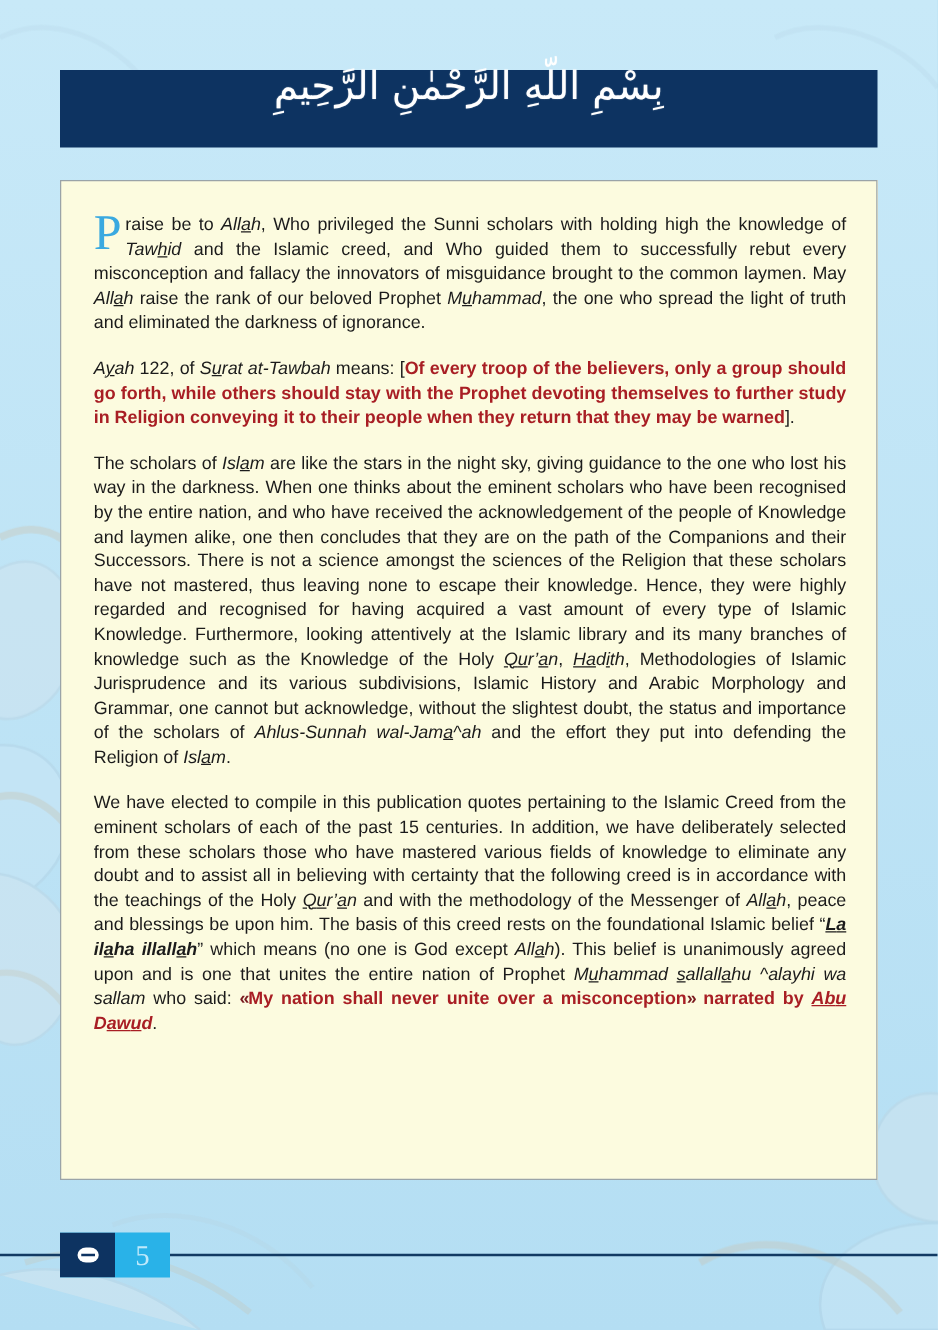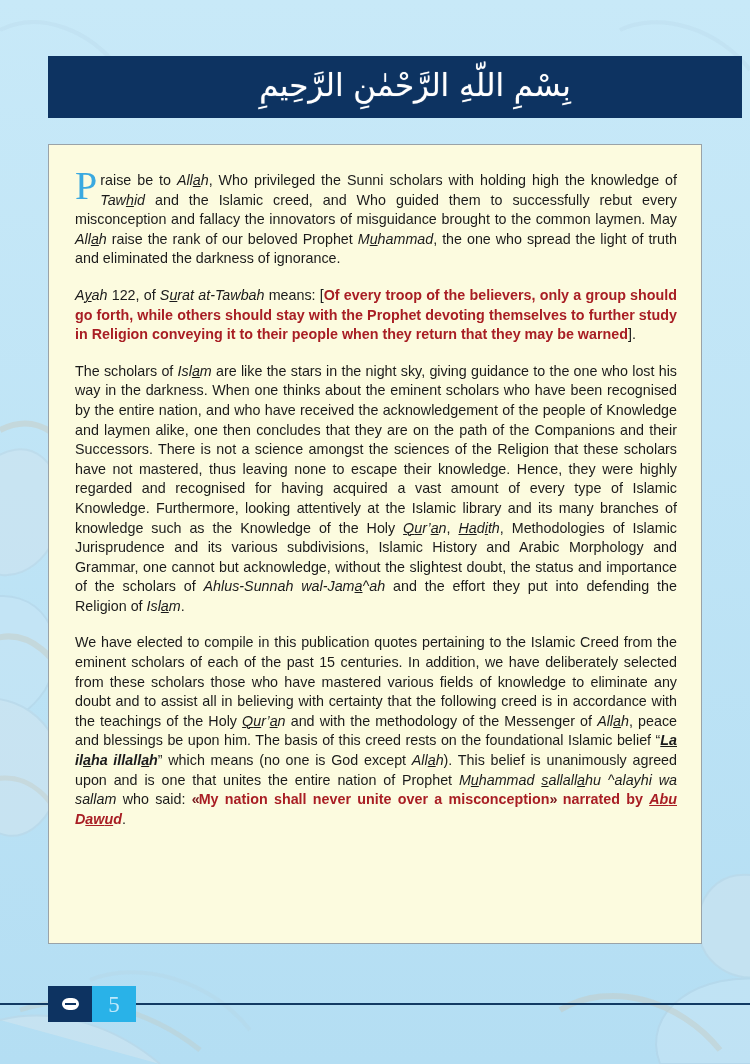--- a/index.html
+++ b/index.html
@@ -27,23 +27,22 @@
   
   #banner {
     position: absolute;
     left: 48px;
     top: 56px;
     width: 654px;
     height: 62px;
     background: #0d3361;
     z-index: 2;
     display: flex;
-    align-items: center;
+    align-items: flex-start;
     justify-content: center;
-    padding-left: 40px;
   }
   #banner .calligraphy {
     color: #ffffff;
     font-family: "DejaVu Sans", sans-serif;
     font-size: 31px;
     line-height: 1;
     letter-spacing: 0px;
     direction: rtl;
     text-shadow: 0 0 1px rgba(255,255,255,.5);
     transform: translateY(-2px);

